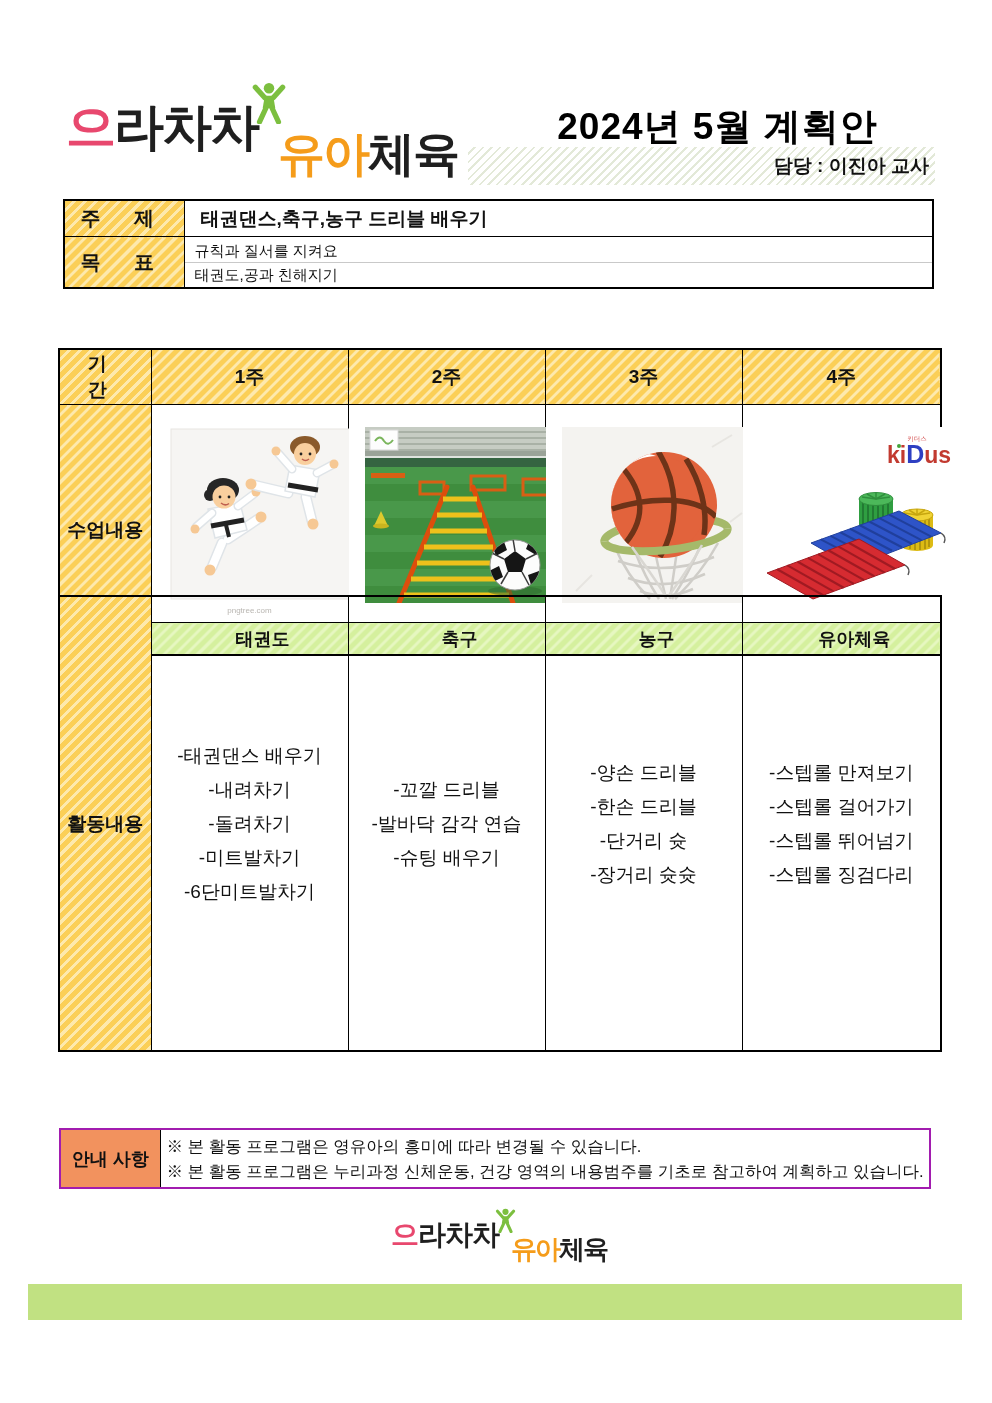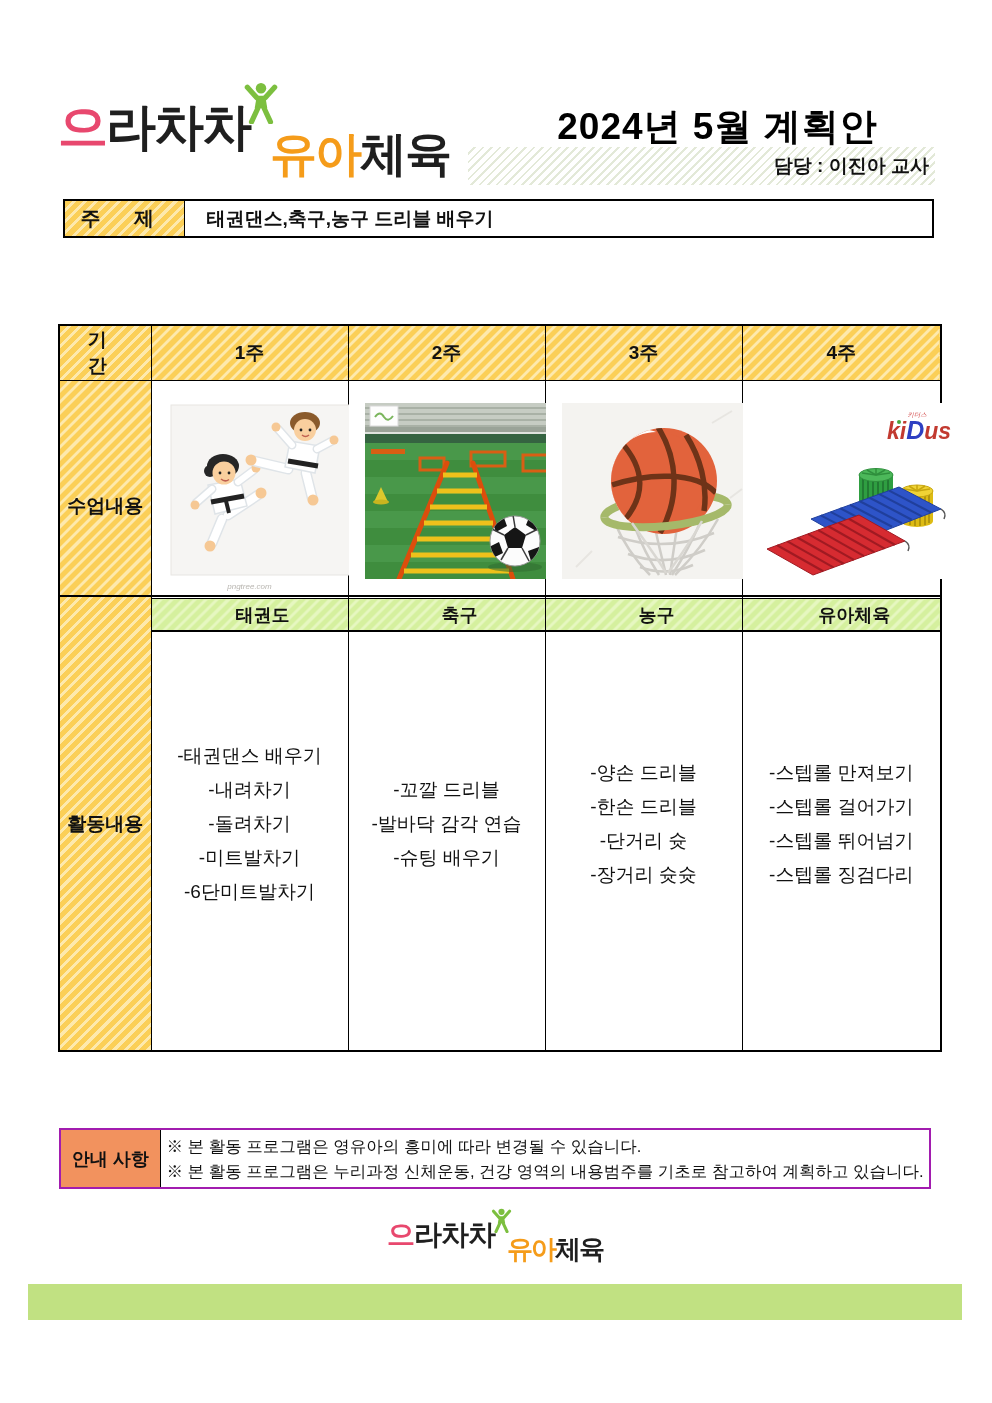--- a/index.html
+++ b/index.html
@@ -8,21 +8,21 @@
     background:#ffffff; font-family:"Liberation Sans", sans-serif; color:#111;
     overflow:hidden;
   }
   
   .hatch-gold  { background: repeating-linear-gradient(135deg,#fbcf57 0px,#fbcf57 5px,#fde9ad 5px,#fde9ad 8px); }
   .hatch-green { background: repeating-linear-gradient(135deg,#d5f09e 0px,#d5f09e 5px,#e6f7c0 5px,#e6f7c0 8px); padding-left: 27px; }
   .hatch-light { background: repeating-linear-gradient(135deg,#ffffff 0px,#ffffff 4px,#e3e9d8 4px,#e3e9d8 6px); }
 
   
   .logo { white-space:nowrap; font-weight:bold; line-height:1; }
-  .logo .lg-p1 { font-size:50px; letter-spacing:-2px; }
+  .logo .lg-p1 { font-size:50px; letter-spacing:-2px;margin-left:8px; }
   .logo .lg-p2 { font-size:47px; letter-spacing:-2px; position:relative; top:26px; left:-4px; }
   .lg-accent1 { color:#E8486E; }
   .lg-accent2 { color:#F59C1A; }
   .lg-dark    { color:#1f1f1f; }
   .lg-person  { display:inline-block; vertical-align:20px; margin:0 -5px 0 -7px; }
   .logo-top   { position:absolute; left:58px; top:82px; }
   .logo-bottom{ position:absolute; left:0; width:100%; top:1208px; text-align:center; }
   .logo-bottom .logo { display:inline-block; }
   .logo-bottom .lg-p1 { font-size:28px; letter-spacing:-1px; }
   .logo-bottom .lg-p2 { font-size:26px; top:14px; left:-2px; }
@@ -35,30 +35,30 @@
     display:flex; align-items:center; justify-content:flex-end; box-sizing:border-box;
     padding-right:6px; font-size:19px; font-weight:bold; }
 
   
   table { border-collapse:collapse; table-layout:fixed; }
   td { border:1px solid #000; }
   .topic-table  { position:absolute; left:63px; top:199px; width:871px; border:2px solid #000; }
   .topic-table .hdr { text-align:center; font-weight:bold; font-size:20px; letter-spacing:14px; }
   .topic-row1 td { height:33px; }
   .topic-row2 td { height:48px; }
-  .topic-value { font-weight:bold; font-size:19px; padding-left:22px; }
+  .topic-value { font-weight:bold; font-size:19px; padding-left:16px; }
   .goal-value  { padding:0; }
   .goal-value div { font-size:15px; line-height:23px; padding-left:10px; }
   .goal-value div + div { border-top:1px solid #c9c9c9; }
 
-  .sched-table { position:absolute; left:58px; top:324px; width:882px; border:2px solid #000; }
+  .sched-table { position:absolute; left:58px; top:348px; width:882px; border:2px solid #000; }
   .week-hdr { height:30px; text-align:center; font-weight:bold; font-size:19px; }
   .period-hdr { letter-spacing:16px; }
   .content-label-cell, .act-label { text-align:center; font-weight:bold; font-size:19px; }
-  .img-cell { height:185px; background:#fff; position:relative; vertical-align:middle; text-align:center; padding:16px;font-style:italic; }
+  .img-cell { height:185px; background:#fff; position:relative; vertical-align:middle; text-align:center; padding:16px; }
   .img-cell svg { display:block; margin:3px auto 0 auto; }
   .cat-cell { height:29px; text-align:center; font-weight:bold; font-size:18px; }
   .wm { position:absolute; bottom:7px; left:0; width:100%; text-align:center;
         font-size:8px; color:#b9b6b1; }
 
   .act-table { position:absolute; left:58px; top:595px; width:882px; border:2px solid #000; }
   .act-table td { height:451px; vertical-align:middle; }
   .act-col { text-align:center; font-size:19px; }
   .act-col div { line-height:34px; }
 
@@ -94,20 +94,27 @@
 
   <table class="topic-table">
     <colgroup>
         <col style="width:120px">
         <col>
       </colgroup>
     <tbody>
         <tr class="topic-row1">
       <td class="hdr hatch-gold">주 제</td>
       <td class="topic-value">태권댄스,축구,농구 드리블 배우기</td>
+    </tr>
+    <tr class="topic-row2">
+      <td class="hdr hatch-gold">목 표</td>
+      <td class="goal-value">
+        <div>규칙과 질서를 지켜요</div>
+        <div>태권도,공과 친해지기</div>
+      </td>
     </tr>
   </tbody>
     </table>
 
   <table class="sched-table">
     <colgroup>
         <col style="width:92px">
         <col style="width:197px">
         <col style="width:197px">
         <col style="width:197px">

